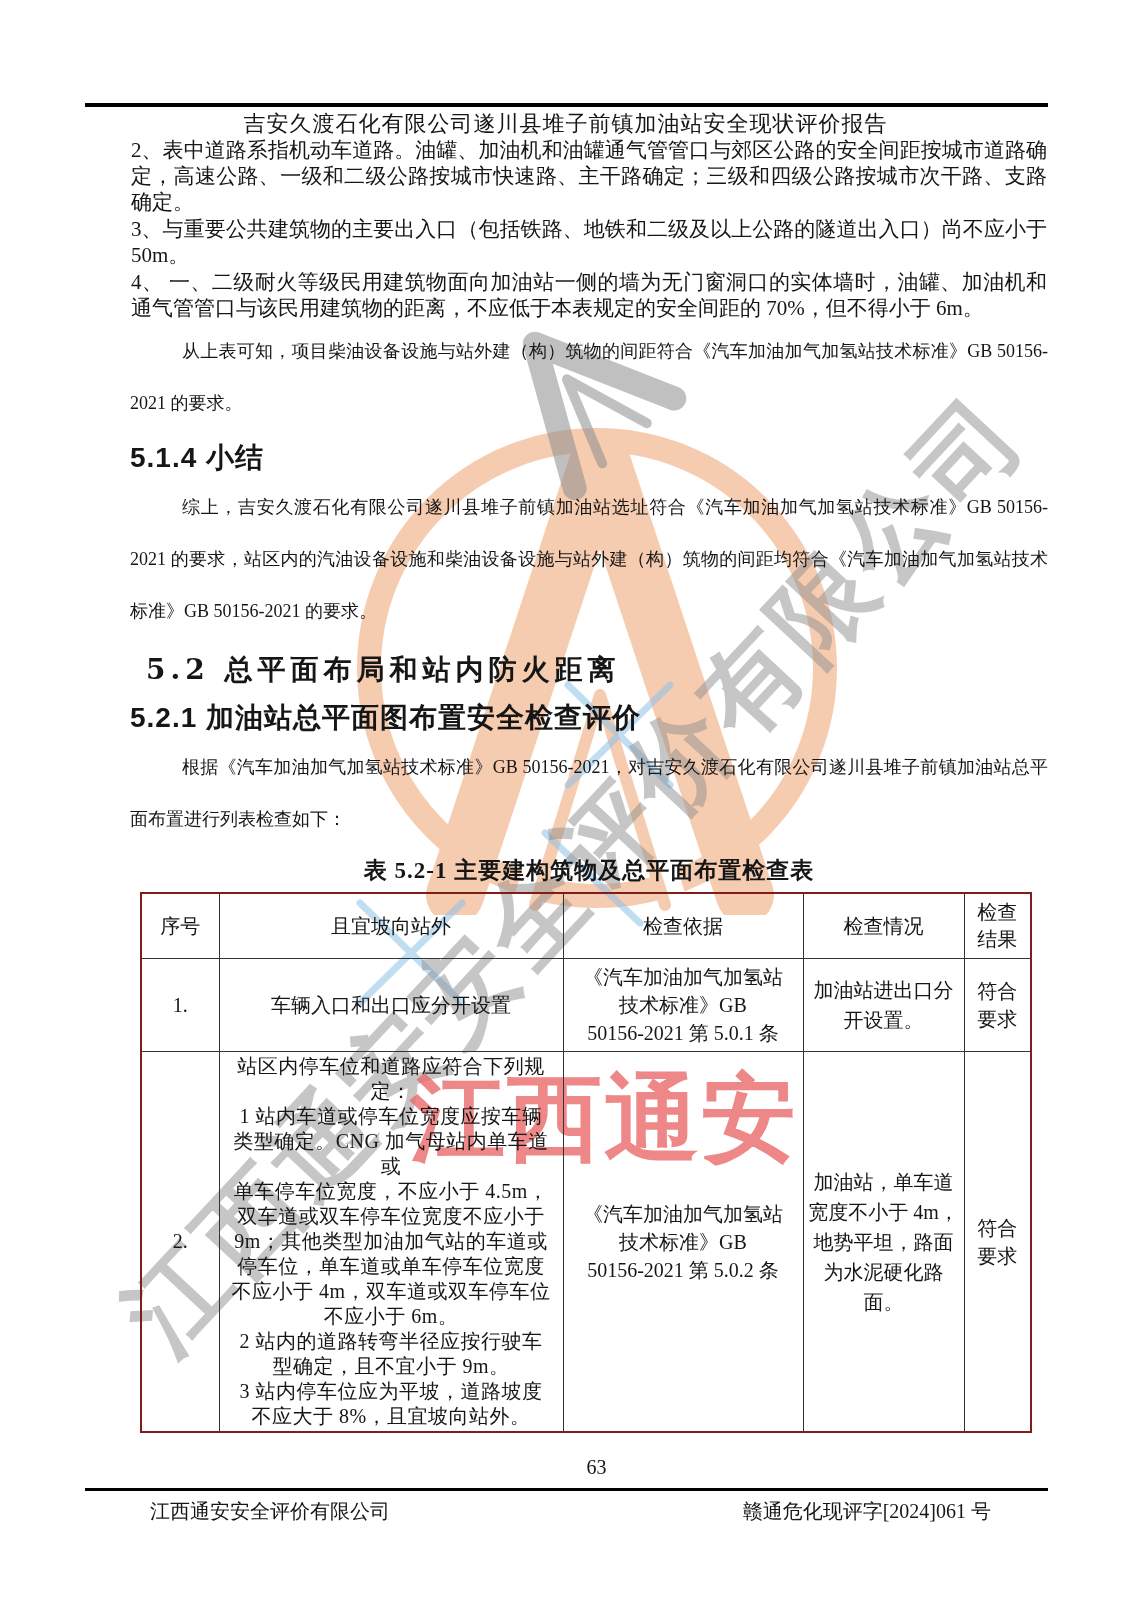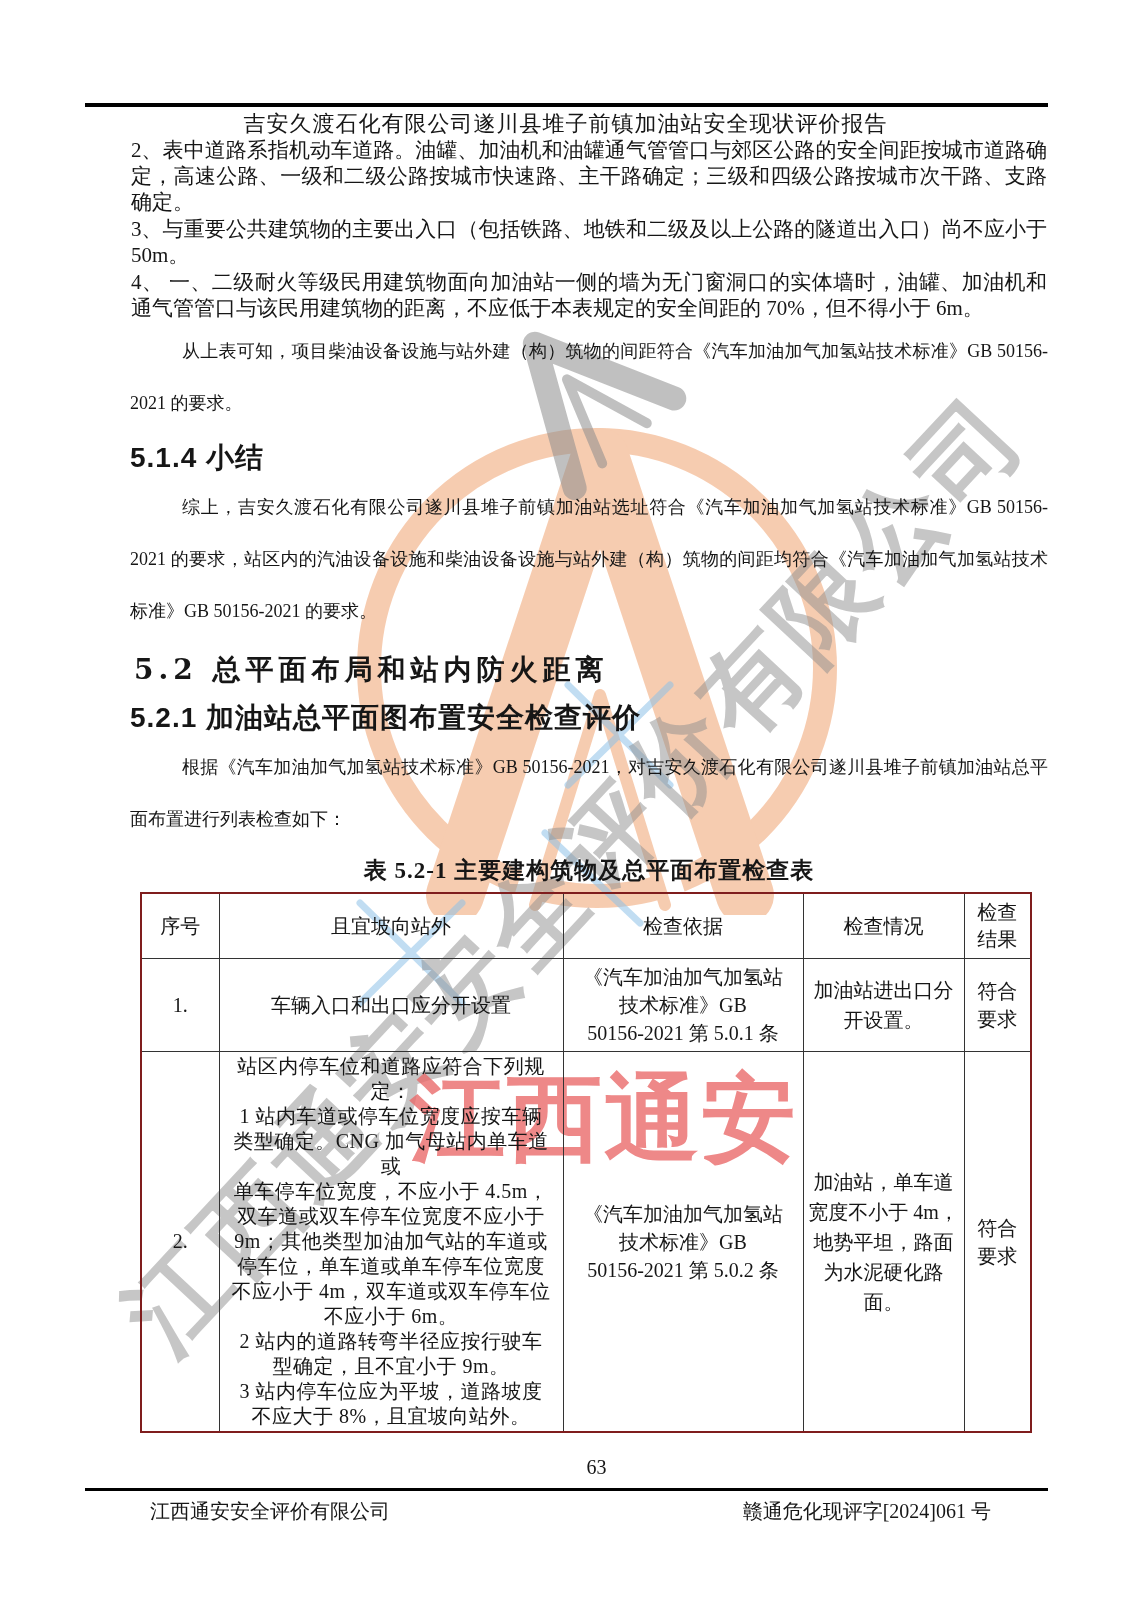--- a/index.html
+++ b/index.html
@@ -38,21 +38,21 @@
   .header-rule{position:absolute;top:103px;left:85px;right:83px;height:4px;background:#000;z-index:1;}
   
   .content{position:absolute;top:136px;left:130px;width:918px;z-index:1;}
   .note{margin:1px;font-size:21px;line-height:26px;text-align:justify;}
   .body-para{margin:4px 0 0 0;font-size:18px;line-height:52px;text-indent:52px;text-align:justify;}
   .h-sans{
     margin:10px 0 4px 0;font-size:28px;font-weight:bold;
     font-family:"Liberation Sans", sans-serif;letter-spacing:1px;
   }
   .h-kai{
-    margin:14px 0 4px 4px;font-size:28px;font-weight:bold;
+    margin:14px 0 4px 16px;font-size:28px;font-weight:bold;
     font-family:"DejaVu Serif", serif;letter-spacing:5px;
   }
   .table-caption{margin:10px 0 6px 0;font-size:23px;font-weight:bold;text-align:center;letter-spacing:1px;}
   
   table.check-table{
     margin-left:10px;width:890px;
     border-collapse:collapse;table-layout:fixed;
     border:2px solid #7f1d1d;
     font-size:20px;
   }

